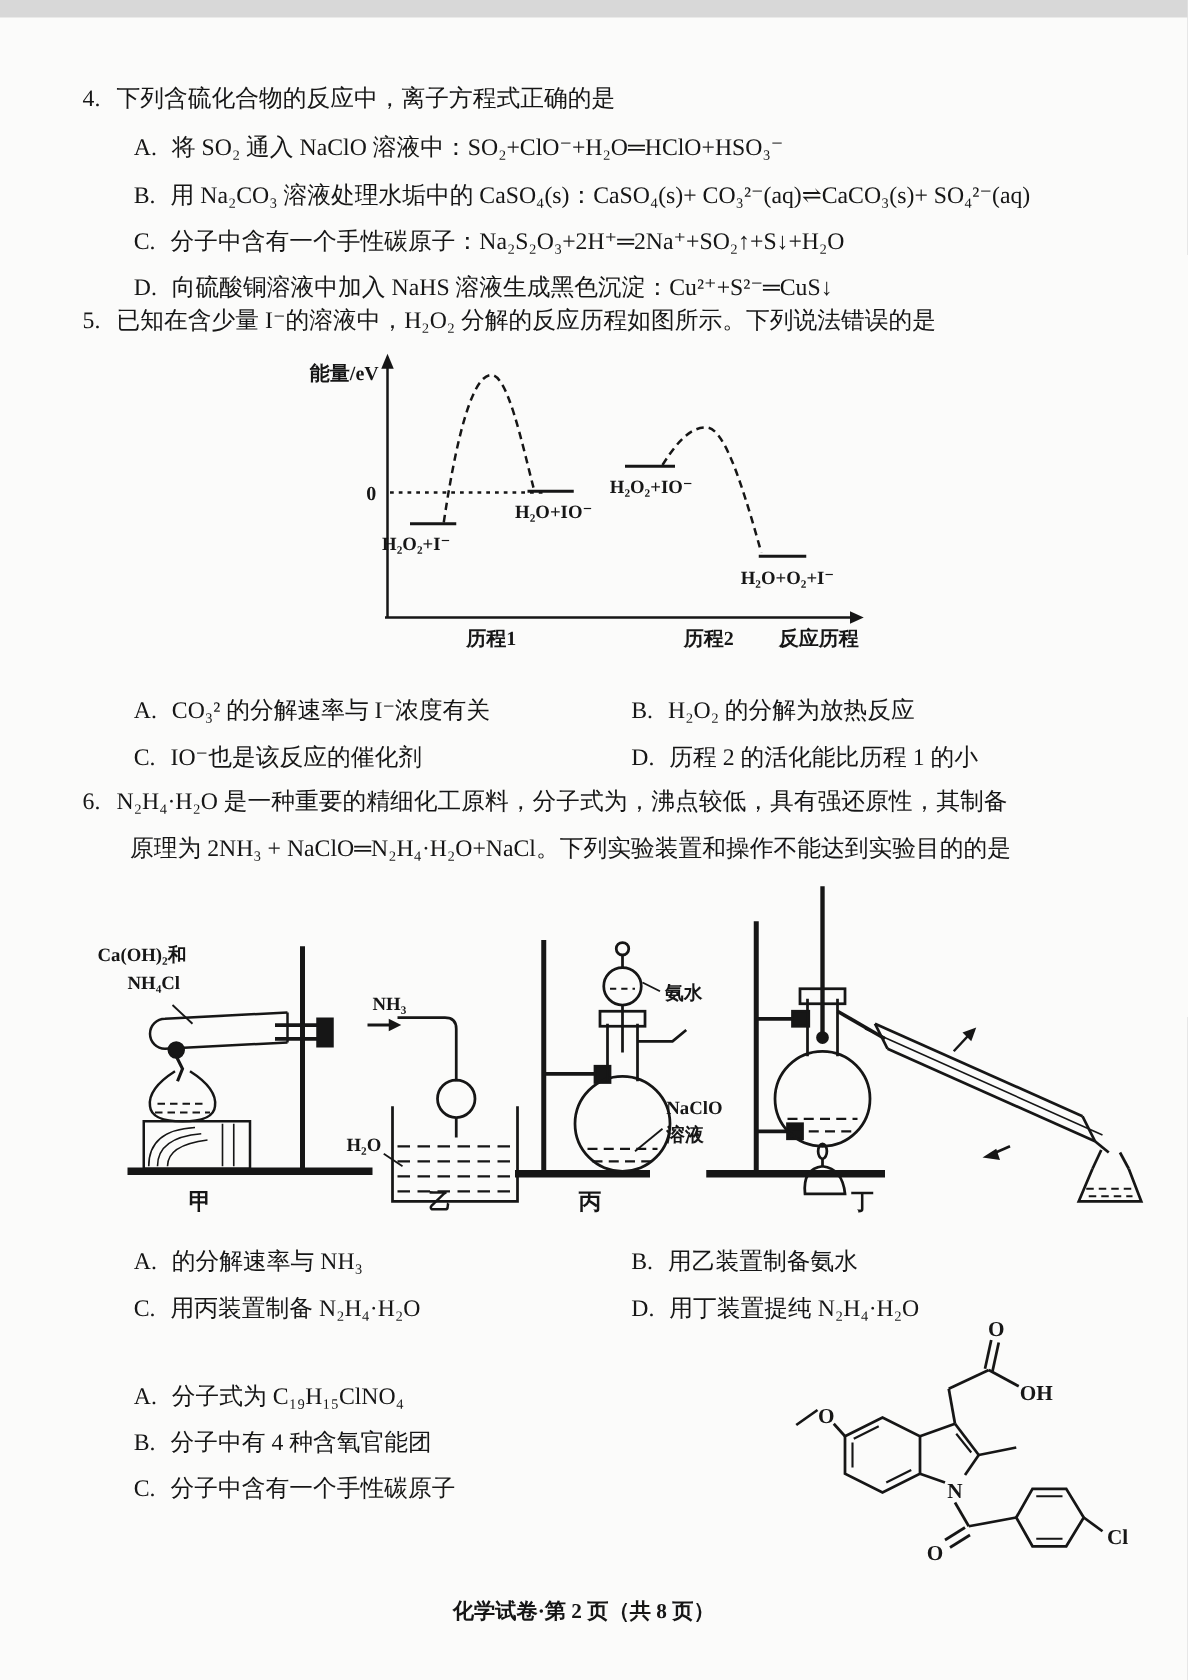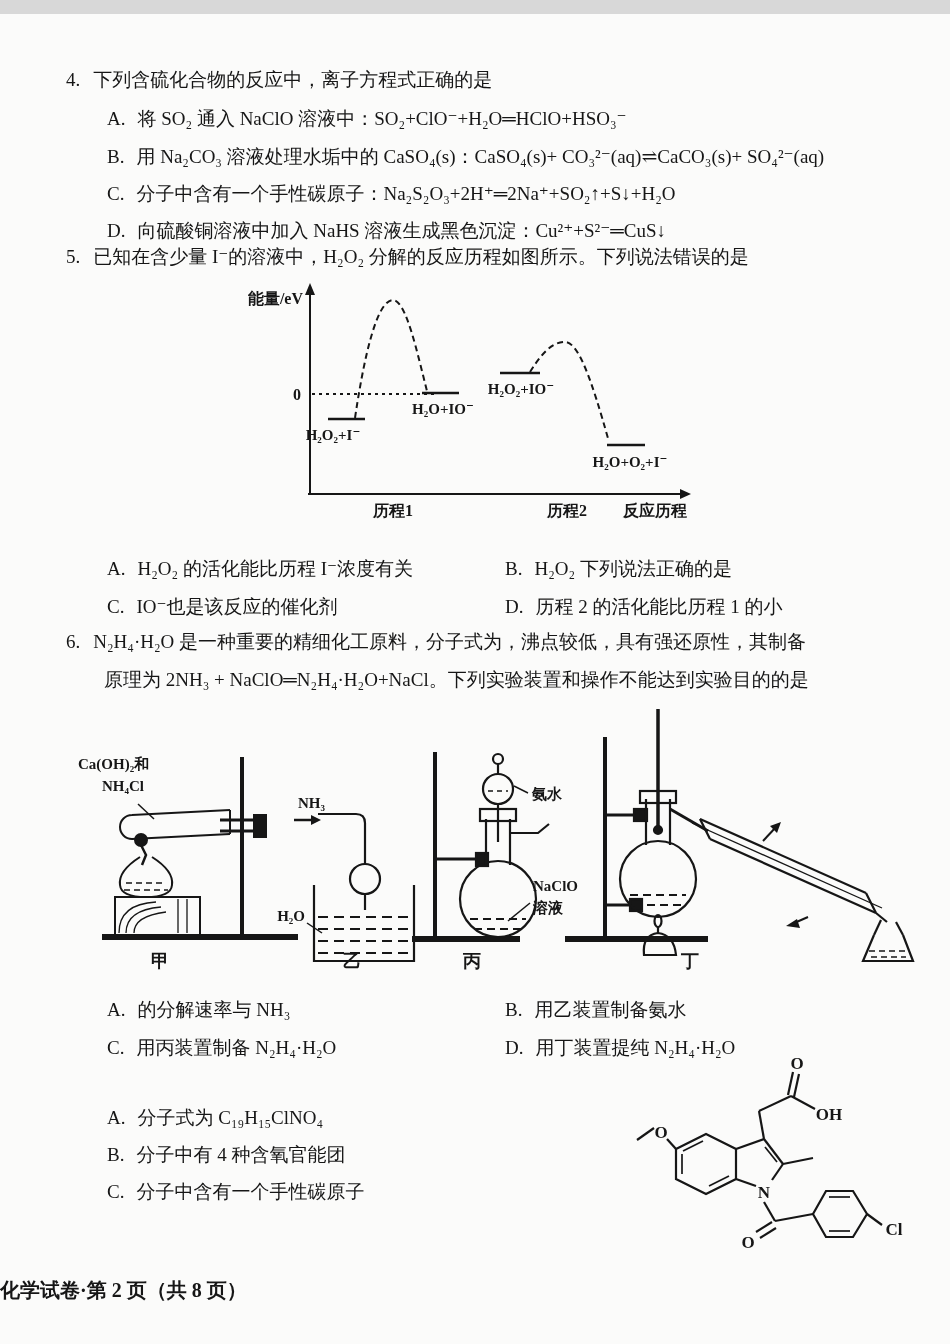--- a/index.html
+++ b/index.html
@@ -4,21 +4,21 @@
 <style>
   html,body{margin:0;padding:0;background:#d8d8d8;}
   .page{
     position:relative;width:950px;height:1344px;margin:14px auto;
     background:#fbfbfa;color:#161616;overflow:hidden;
     font-family:"Liberation Serif","DejaVu Serif","DejaVu Sans",serif;
   }
   .line{position:absolute;font-size:19px;line-height:24px;white-space:nowrap;}
   .qnum{display:inline-block;margin-right:13px;}
   .optlabel{display:inline-block;margin-right:12px;}
-  .footer{position:absolute;left:0;right:16px;font-size:20px;font-weight:bold;}
+  .footer{position:absolute;left:0;right:16px;text-align:center;font-size:17px;font-weight:bold;}
   svg{position:absolute;}
   svg text{font-family:"Liberation Serif","DejaVu Serif","DejaVu Sans",serif;fill:#161616;}
   .dlabel{font-size:15px;font-weight:bold;}
   .axlabel{font-size:16px;font-weight:bold;}
   .applabel{font-size:15px;font-weight:bold;}
   .cap{font-size:18px;font-weight:bold;}
   .atom{font-size:17px;font-weight:bold;}
 </style>
 </head>
 <body>
@@ -64,24 +64,24 @@
     <text x="118" y="158" text-anchor="middle" class="dlabel">H₂O₂+I⁻</text>
     <text x="228" y="132" text-anchor="middle" class="dlabel">H₂O+IO⁻</text>
     <text x="306" y="112" text-anchor="middle" class="dlabel">H₂O₂+IO⁻</text>
     <text x="415" y="185" text-anchor="middle" class="dlabel">H₂O+O₂+I⁻</text>
     <text x="178" y="234" text-anchor="middle" class="axlabel">历程1</text>
     <text x="352" y="234" text-anchor="middle" class="axlabel">历程2</text>
     <text x="440" y="234" text-anchor="middle" class="axlabel">反应历程</text>
   </svg>
 
   <div class="line" style="left:107px;top:543px">
-    <span class="optlabel">A.</span><span>H₂O₂ 的活化能比历程 I⁻浓度有关</span>
+    <span class="optlabel">A.</span><span>CO₃² 的分解速率与 I⁻浓度有关</span>
   </div>
   <div class="line" style="left:505px;top:543px">
-    <span class="optlabel">B.</span><span>H₂O₂ 下列说法正确的是</span>
+    <span class="optlabel">B.</span><span>H₂O₂ 的分解为放热反应</span>
   </div>
   <div class="line" style="left:107px;top:581px">
     <span class="optlabel">C.</span><span>IO⁻也是该反应的催化剂</span>
   </div>
   <div class="line" style="left:505px;top:581px">
     <span class="optlabel">D.</span><span>历程 2 的活化能比历程 1 的小</span>
   </div>
 
   <div class="line" style="left:66px;top:616px">
     <span class="qnum">6.</span><span>N₂H₄·H₂O 是一种重要的精细化工原料，分子式为，沸点较低，具有强还原性，其制备</span>

